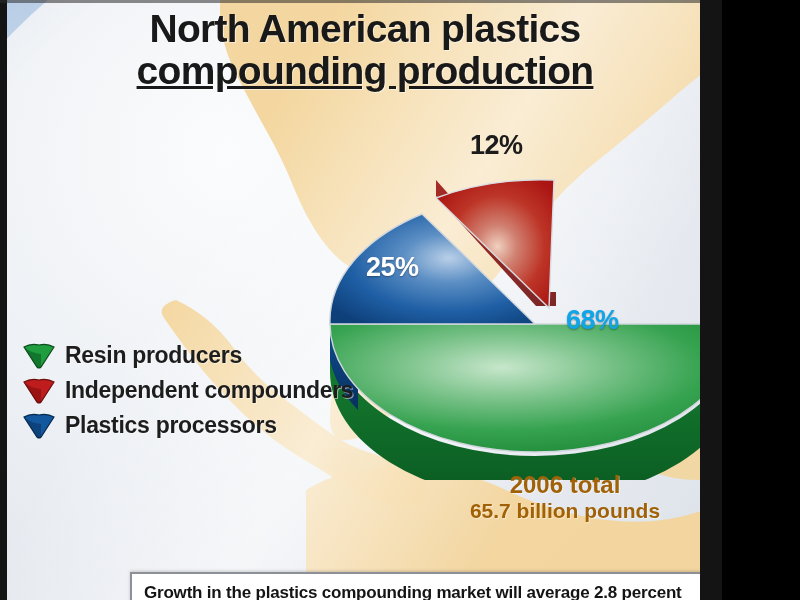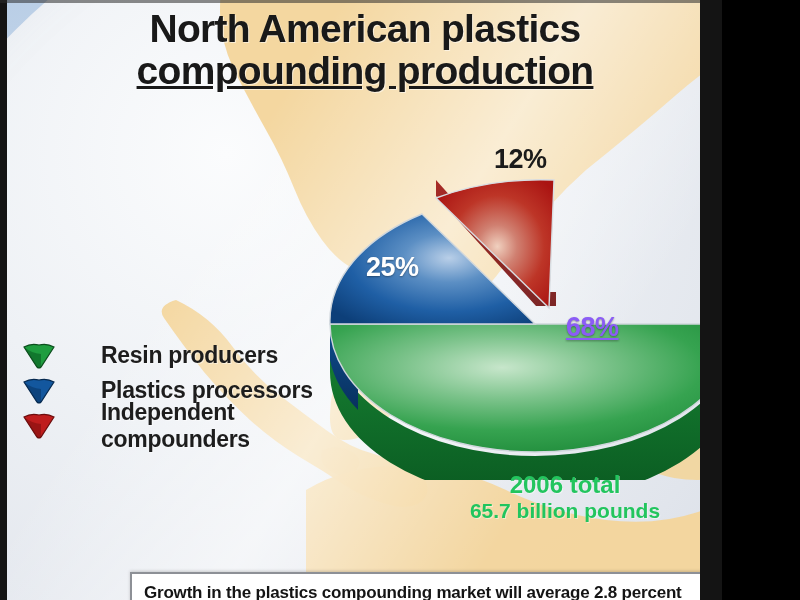--- a/index.html
+++ b/index.html
@@ -102,23 +102,23 @@
     height: 370px;
   }
   .pie-svg { display:block; width: 430px; height: 370px; }
 
   .slice-label {
     position: absolute;
     font-weight: bold;
     font-size: 27px;
     letter-spacing: -0.5px;
   }
-  .lbl-red   { left: 152px; top: 34px;  color: #1b1b1b; margin-left: 24px; }
+  .lbl-red   { left: 152px; top: 20px;  color: #1b1b1b; }
   .lbl-blue  { left: 48px;  top: 142px; color: #ffffff; text-shadow: 0 1px 2px rgba(0,0,0,.35); }
-  .lbl-green { left: 248px; top: 202px; color: #8b5cf6; text-shadow: 0 1px 2px rgba(0,0,0,.35); text-decoration: underline; }
+  .lbl-green { left: 248px; top: 195px; color: #0ea5e9; text-shadow: 0 1px 2px rgba(0,0,0,.35); }
 
   
   .legend {
     position: absolute;
     left: 22px;
     top: 338px;
     width: 360px;
   }
   .legend-row {
     display: flex;
@@ -130,31 +130,30 @@
     height: 26px;
     margin-right: 9px;
     flex: 0 0 auto;
   }
   .legend-text {
     color: #1d1d1d;
     font-size: 23px;
     font-weight: bold;
     letter-spacing: -0.3px;
     text-shadow: 1px 1px 0 rgba(255,255,255,.5);
-    margin-left: 36px;
   }
 
   
   .total {
     position: absolute;
     left: 420px;
     top: 472px;
     width: 290px;
     text-align: center;
-    color: #22c55e;
+    color: #a16207;
     font-weight: bold;
     line-height: 1.12;
     text-shadow: 1px 1px 0 rgba(255,255,255,.45);
   }
   .total .t1 { display:block; font-size: 24px; }
   .total .t2 { display:block; font-size: 21px; }
 
   
   .caption-box {
     position: absolute;
@@ -278,36 +277,36 @@
       <svg class="legend-mark" viewBox="0 0 34 26">
         <path d="M2,4 Q9,0 17,2 Q25,0 32,4 L19,24 Q17,26 15,24 Z" fill="#1f9d3f"></path>
         <path d="M19,24 Q17,26 15,24 L2,4 Q9,10 19,11 Z" fill="#0d6b28" opacity=".75"></path>
         <path d="M2,4 Q9,0 17,2 Q25,0 32,4 L19,24 Q17,26 15,24 Z" fill="none" stroke="#0c4d1d" stroke-width="1.2"></path>
       </svg>
       <span class="legend-text">Resin producers</span>
     </div>
 
     <div class="legend-row">
       <svg class="legend-mark" viewBox="0 0 34 26">
+        <path d="M2,4 Q9,0 17,2 Q25,0 32,4 L19,24 Q17,26 15,24 Z" fill="#bf1d1d"></path>
+        <path d="M19,24 Q17,26 15,24 L2,4 Q9,10 19,11 Z" fill="#8d1212" opacity=".75"></path>
+        <path d="M2,4 Q9,0 17,2 Q25,0 32,4 L19,24 Q17,26 15,24 Z" fill="none" stroke="#6b0d0d" stroke-width="1.2"></path>
+      </svg>
+      <span class="legend-text">Independent compounders</span>
+    </div>
+
+    <div class="legend-row">
+      <svg class="legend-mark" viewBox="0 0 34 26">
         <path d="M2,4 Q9,0 17,2 Q25,0 32,4 L19,24 Q17,26 15,24 Z" fill="#13579e"></path>
         <path d="M19,24 Q17,26 15,24 L2,4 Q9,10 19,11 Z" fill="#0b3c71" opacity=".75"></path>
         <path d="M2,4 Q9,0 17,2 Q25,0 32,4 L19,24 Q17,26 15,24 Z" fill="none" stroke="#06294f" stroke-width="1.2"></path>
       </svg>
       <span class="legend-text">Plastics processors</span>
     </div>
 
-    <div class="legend-row">
-      <svg class="legend-mark" viewBox="0 0 34 26">
-        <path d="M2,4 Q9,0 17,2 Q25,0 32,4 L19,24 Q17,26 15,24 Z" fill="#bf1d1d"></path>
-        <path d="M19,24 Q17,26 15,24 L2,4 Q9,10 19,11 Z" fill="#8d1212" opacity=".75"></path>
-        <path d="M2,4 Q9,0 17,2 Q25,0 32,4 L19,24 Q17,26 15,24 Z" fill="none" stroke="#6b0d0d" stroke-width="1.2"></path>
-      </svg>
-      <span class="legend-text">Independent compounders</span>
-    </div>
-
   </div>
 
   <div class="total">
     <span class="t1">2006 total</span>
     <span class="t2">65.7 billion pounds</span>
   </div>
 
   <div class="caption-box">
     <div class="caption-text">Growth in the plastics compounding market will average 2.8 percent</div>
   </div>

